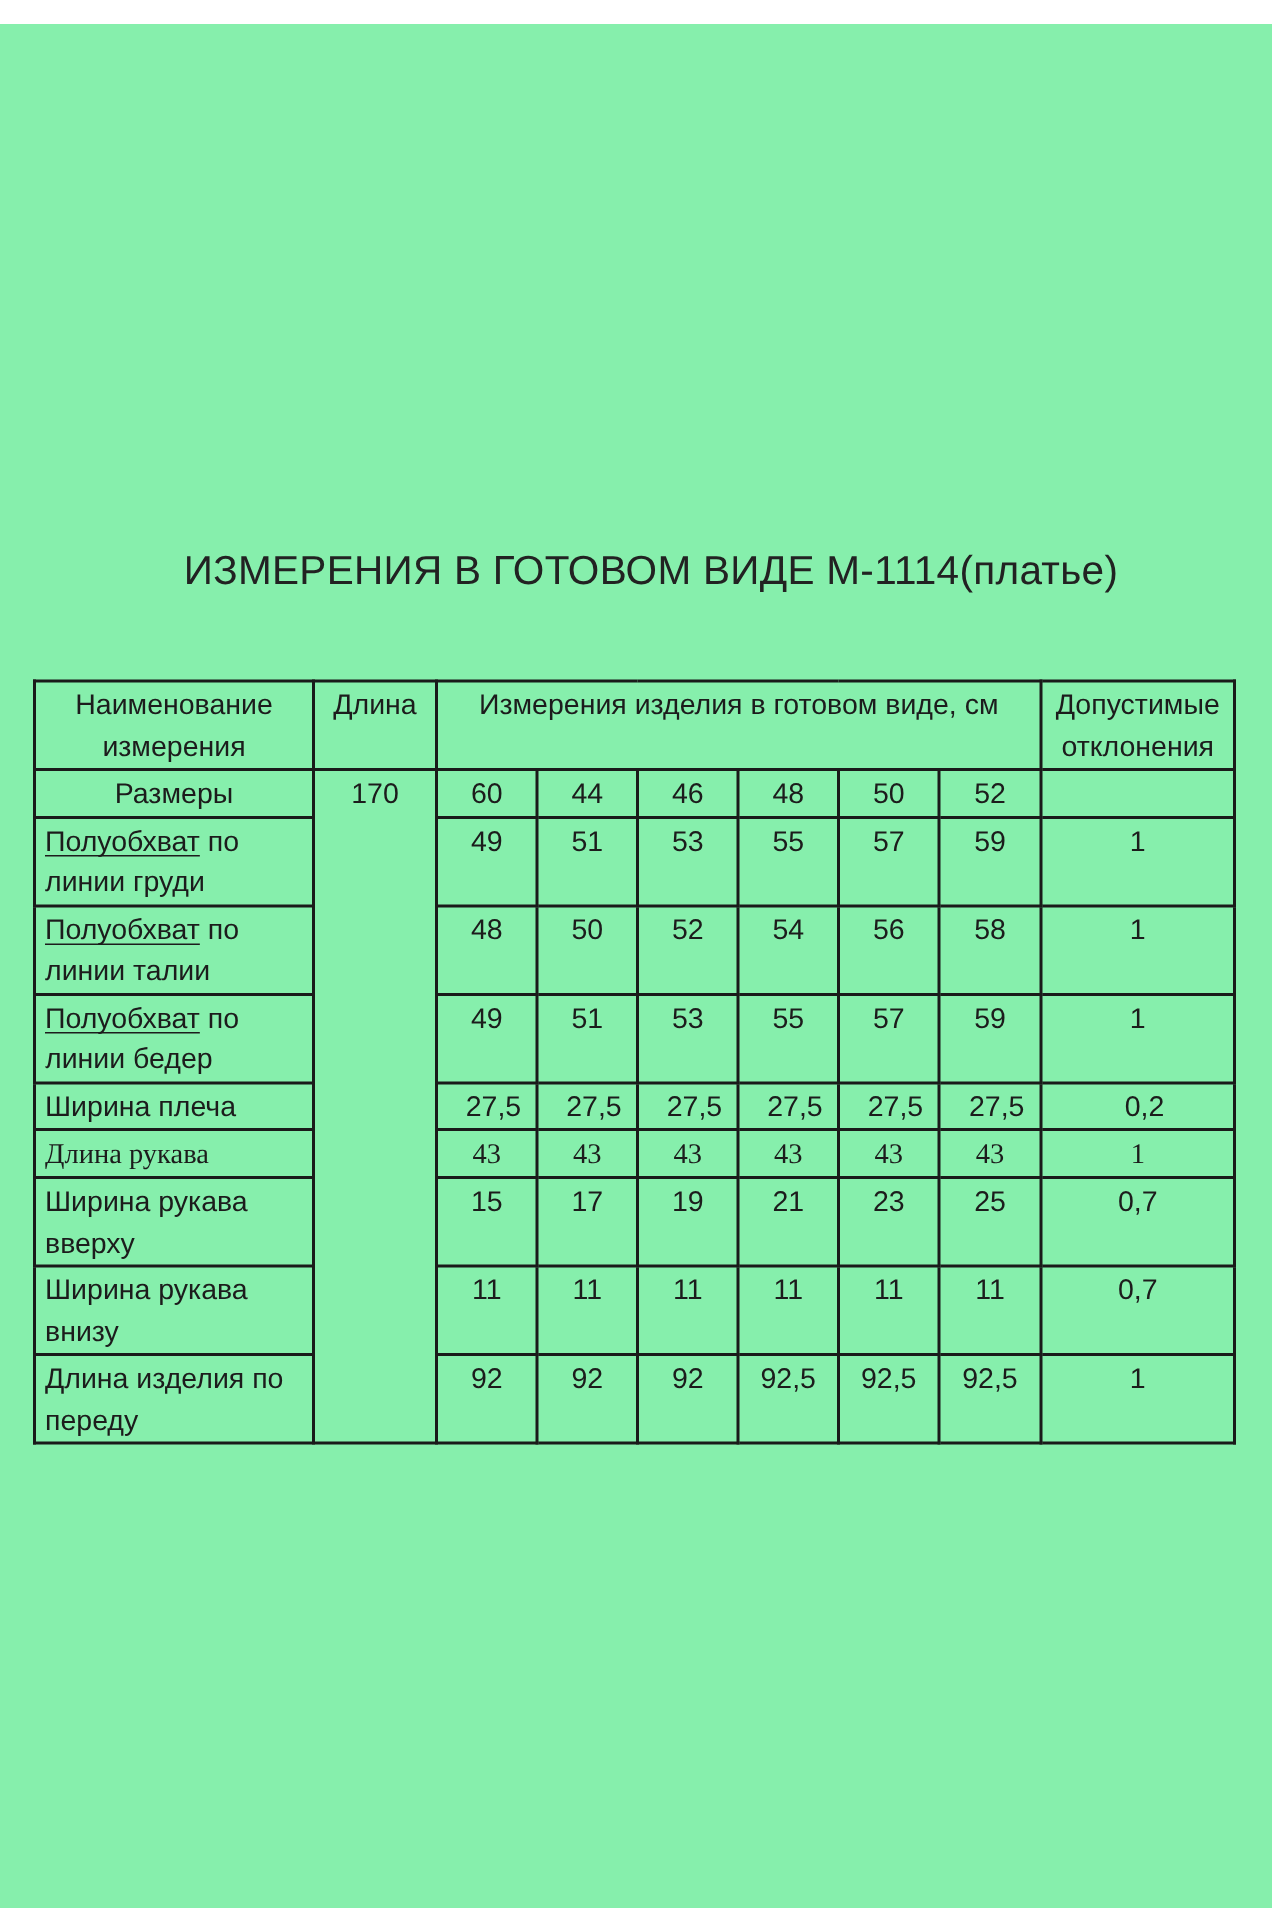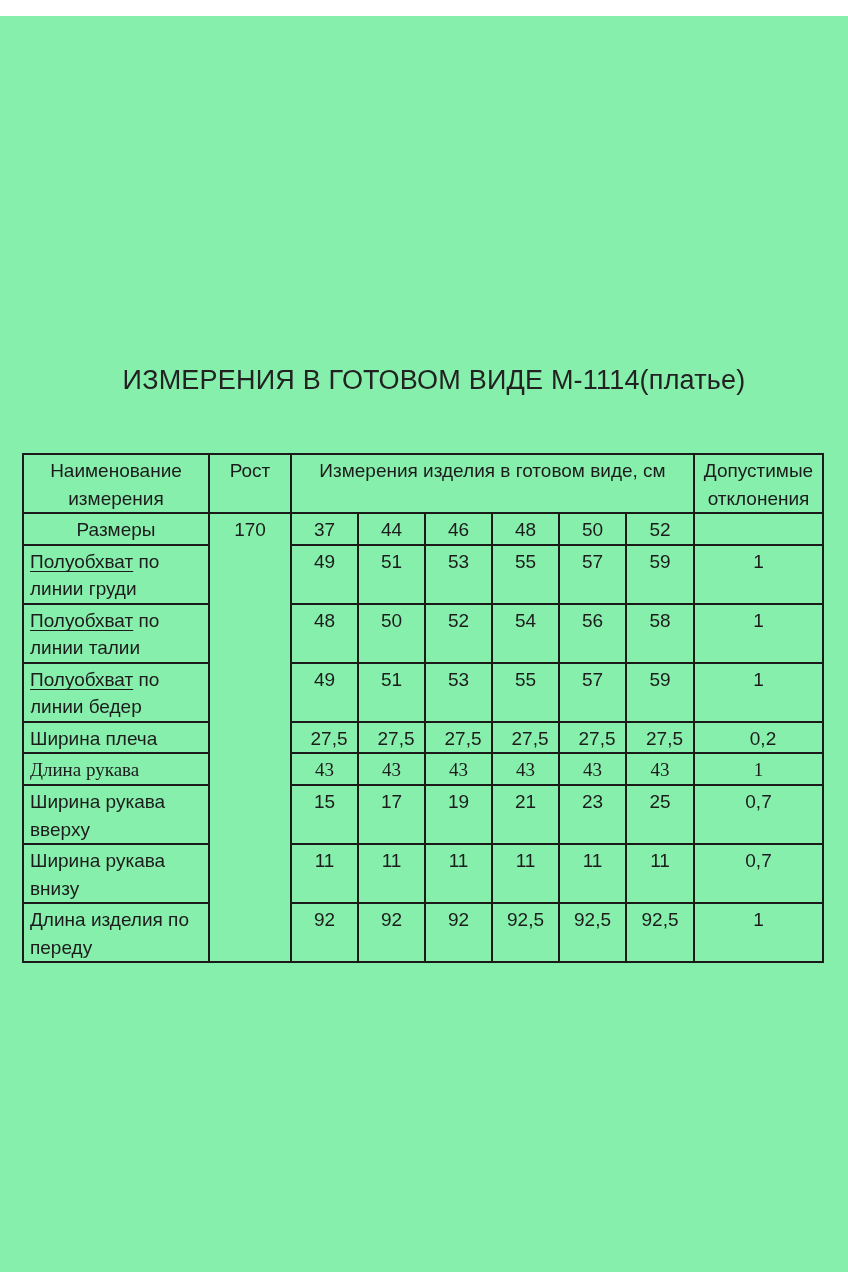--- a/index.html
+++ b/index.html
@@ -92,29 +92,29 @@
         <col style="width:67px">
       <col style="width:67px">
         <col style="width:67px">
         <col style="width:68px">
       <col style="width:129px">
     </colgroup>
     <tbody>
 
       <tr class="r-head">
         <td class="head">Наименование измерения</td>
-        <td class="head">Рост</td>
+        <td class="head">Длина</td>
         <td class="head" colspan="6">Измерения изделия в готовом виде, см</td>
         <td class="head">Допустимые отклонения</td>
       </tr>
 
       <tr class="r-sizes">
         <td class="center">Размеры</td>
         <td class="num" rowspan="9">170</td>
-        <td class="num">37</td>
+        <td class="num">60</td>
         <td class="num">44</td>
         <td class="num">46</td>
         <td class="num">48</td>
         <td class="num">50</td>
         <td class="num">52</td>
         <td class="num"></td>
       </tr>
 
       <tr class="r1">
         <td class="name"><span class="squiggle">Полуобхват</span><span> по линии груди</span></td>

